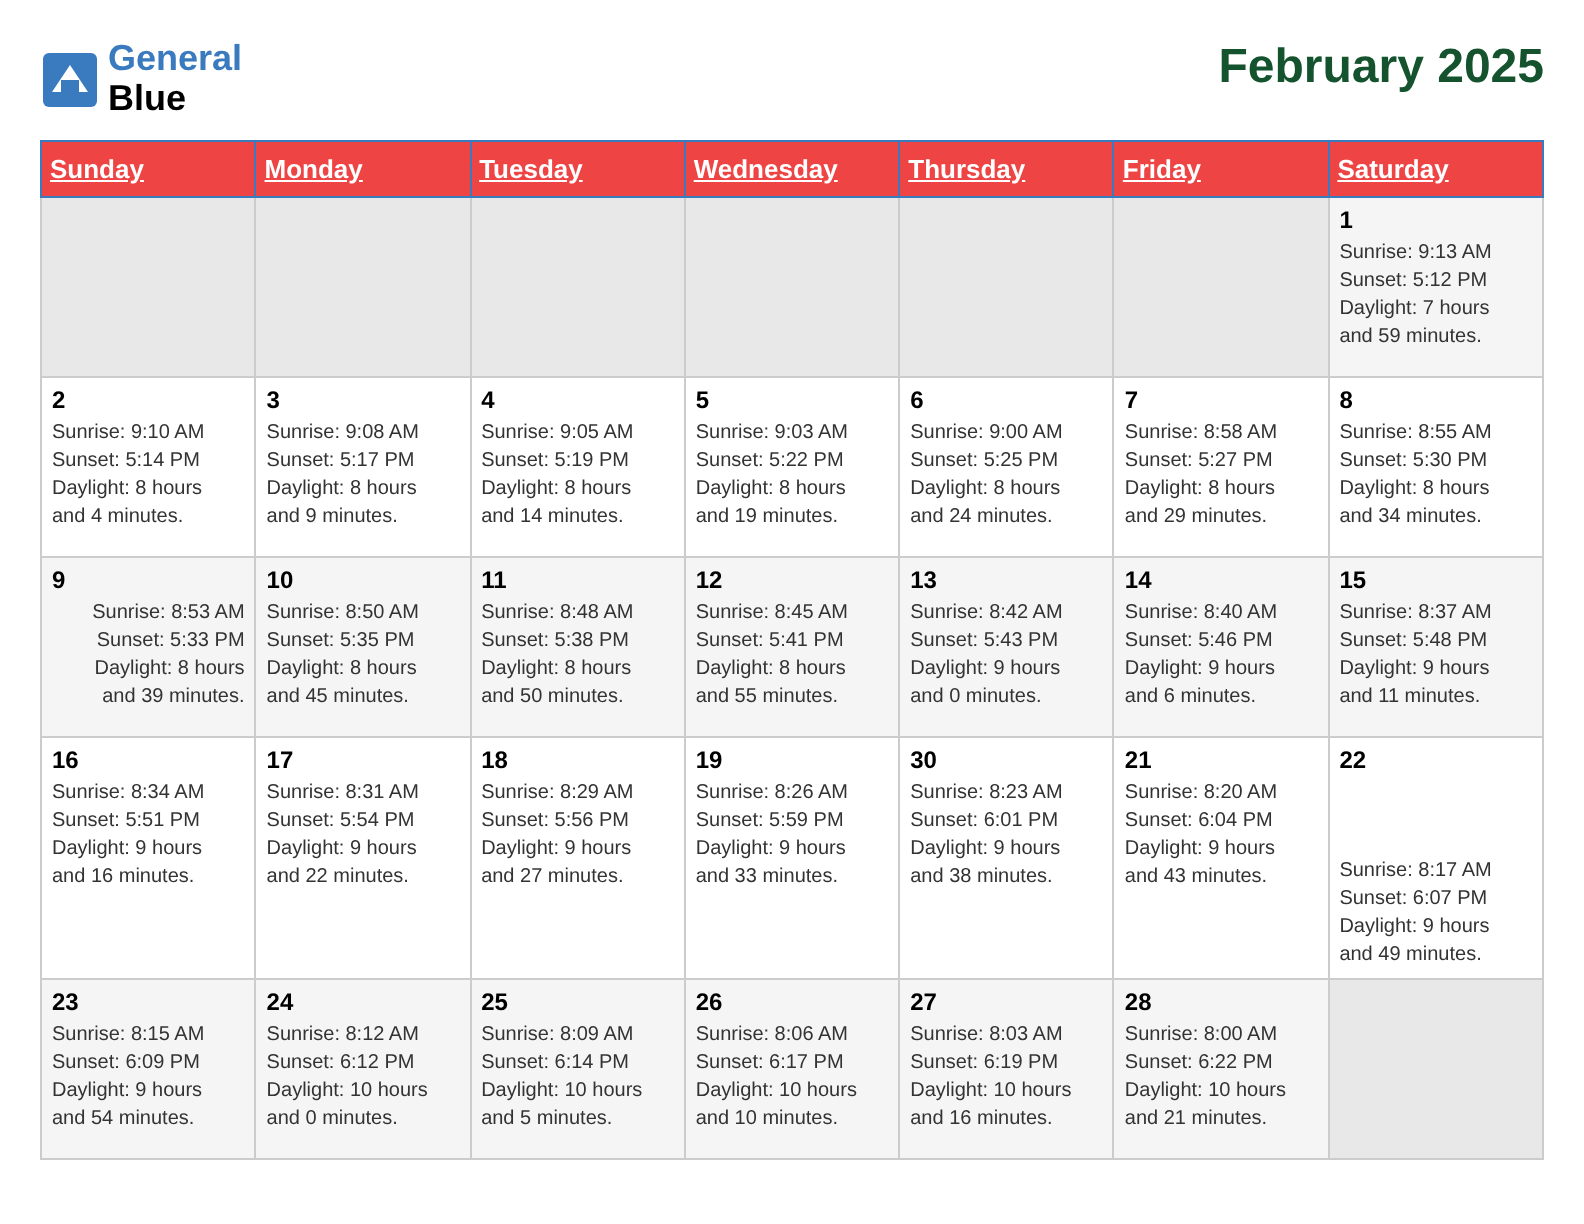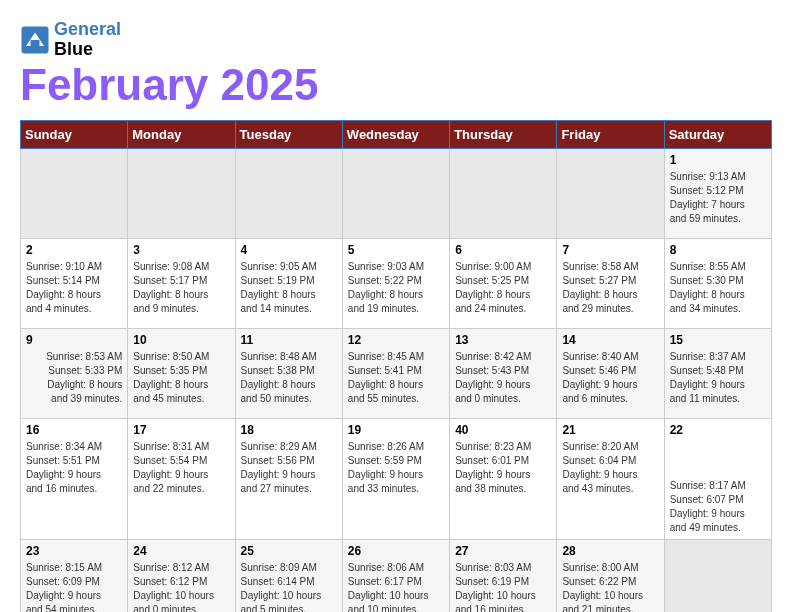--- a/index.html
+++ b/index.html
@@ -8,21 +8,20 @@
       background: #fff;
       width: 792px;
       min-height: 612px;
       padding: 20px;
     }
     .header-area {
       display: flex;
       justify-content: space-between;
       align-items: flex-start;
       margin-bottom: 10px;
-      flex-direction: column;
     }
     .logo {
       display: flex;
       align-items: center;
       gap: 4px;
     }
     .logo-text {
       font-size: 18px;
       font-weight: bold;
       color: #333;
@@ -30,36 +29,37 @@
     }
     .logo-text span { color: #3a7abf; }
     .logo-icon {
       width: 30px;
       height: 30px;
     }
     .title-area {
       text-align: right;
     }
     .month-title {
-      font-size: 44px;
+      font-size: 24px;
       font-weight: bold;
-      color: #8b5cf6;
+      color: #14532d;
     }
     .location-title {
       font-size: 16px;
       color: #555;
     }
     table {
       width: 100%;
       border-collapse: collapse;
       font-size: 11px;
     }
     thead tr {
-      background-color: #7f1d1d;
+      background-color: #ef4444;
       color: #fff;
+      text-decoration: underline;
     }
     thead th {
       padding: 6px 4px;
       text-align: left;
       font-size: 13px;
       font-weight: bold;
       border: 1px solid #3a7abf;
     }
     tbody tr {
       vertical-align: top;
@@ -265,21 +265,21 @@
 and 27 minutes.</div>
         </td>
         <td>
           <span class="day-number">19</span>
           <div class="day-info" style="white-space: pre-line;">Sunrise: 8:26 AM
 Sunset: 5:59 PM
 Daylight: 9 hours
 and 33 minutes.</div>
         </td>
         <td>
-          <span class="day-number">40</span>
+          <span class="day-number">30</span>
           <div class="day-info" style="white-space: pre-line;">Sunrise: 8:23 AM
 Sunset: 6:01 PM
 Daylight: 9 hours
 and 38 minutes.</div>
         </td>
         <td>
           <span class="day-number">21</span>
           <div class="day-info" style="white-space: pre-line;">Sunrise: 8:20 AM
 Sunset: 6:04 PM
 Daylight: 9 hours

